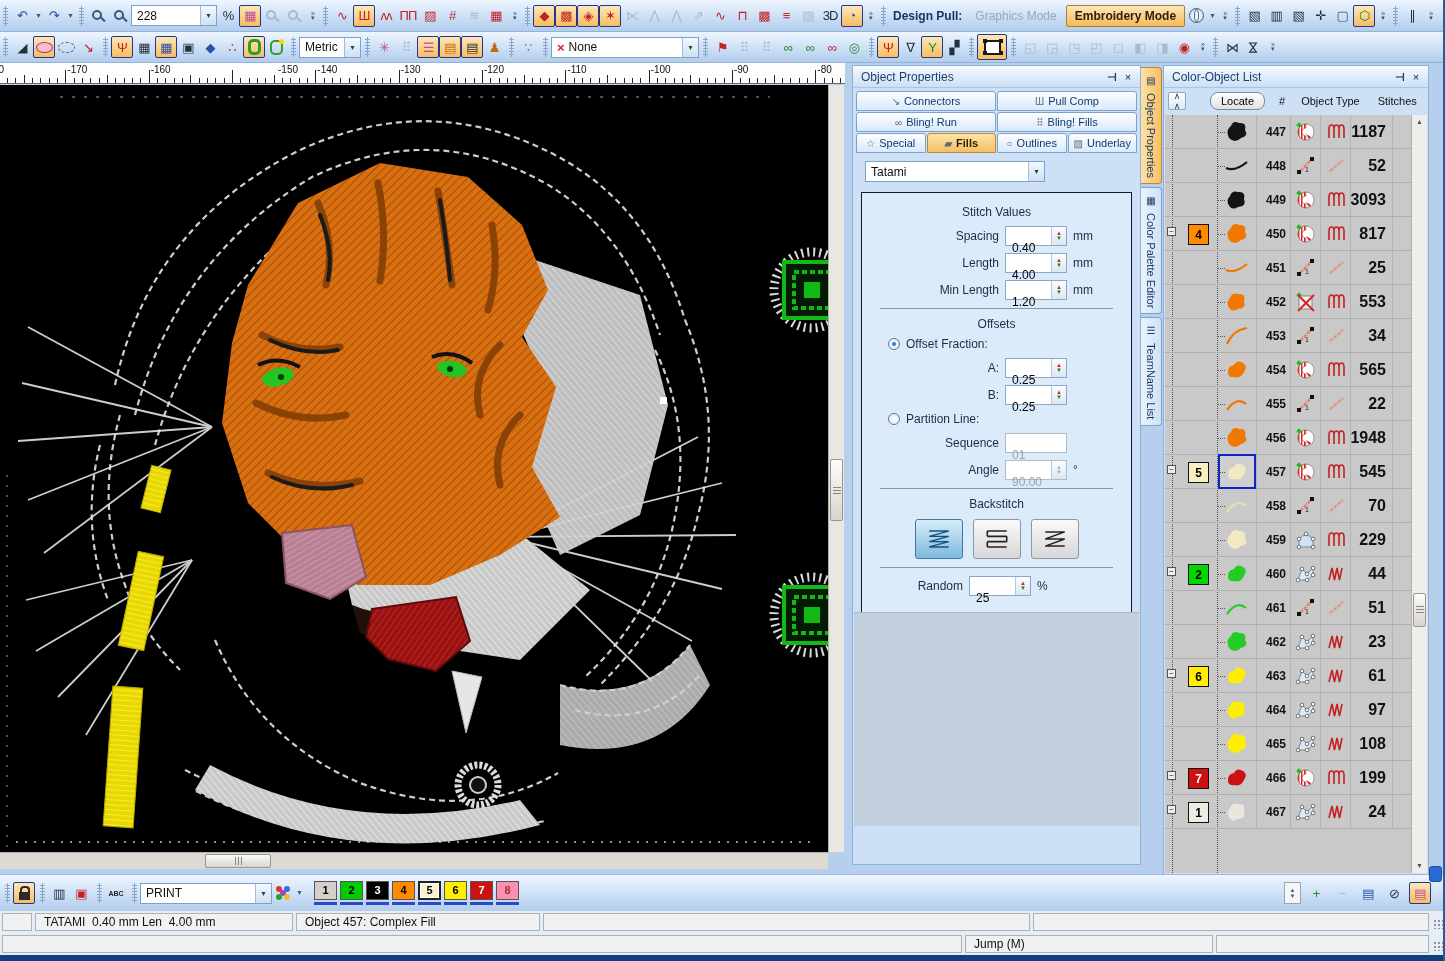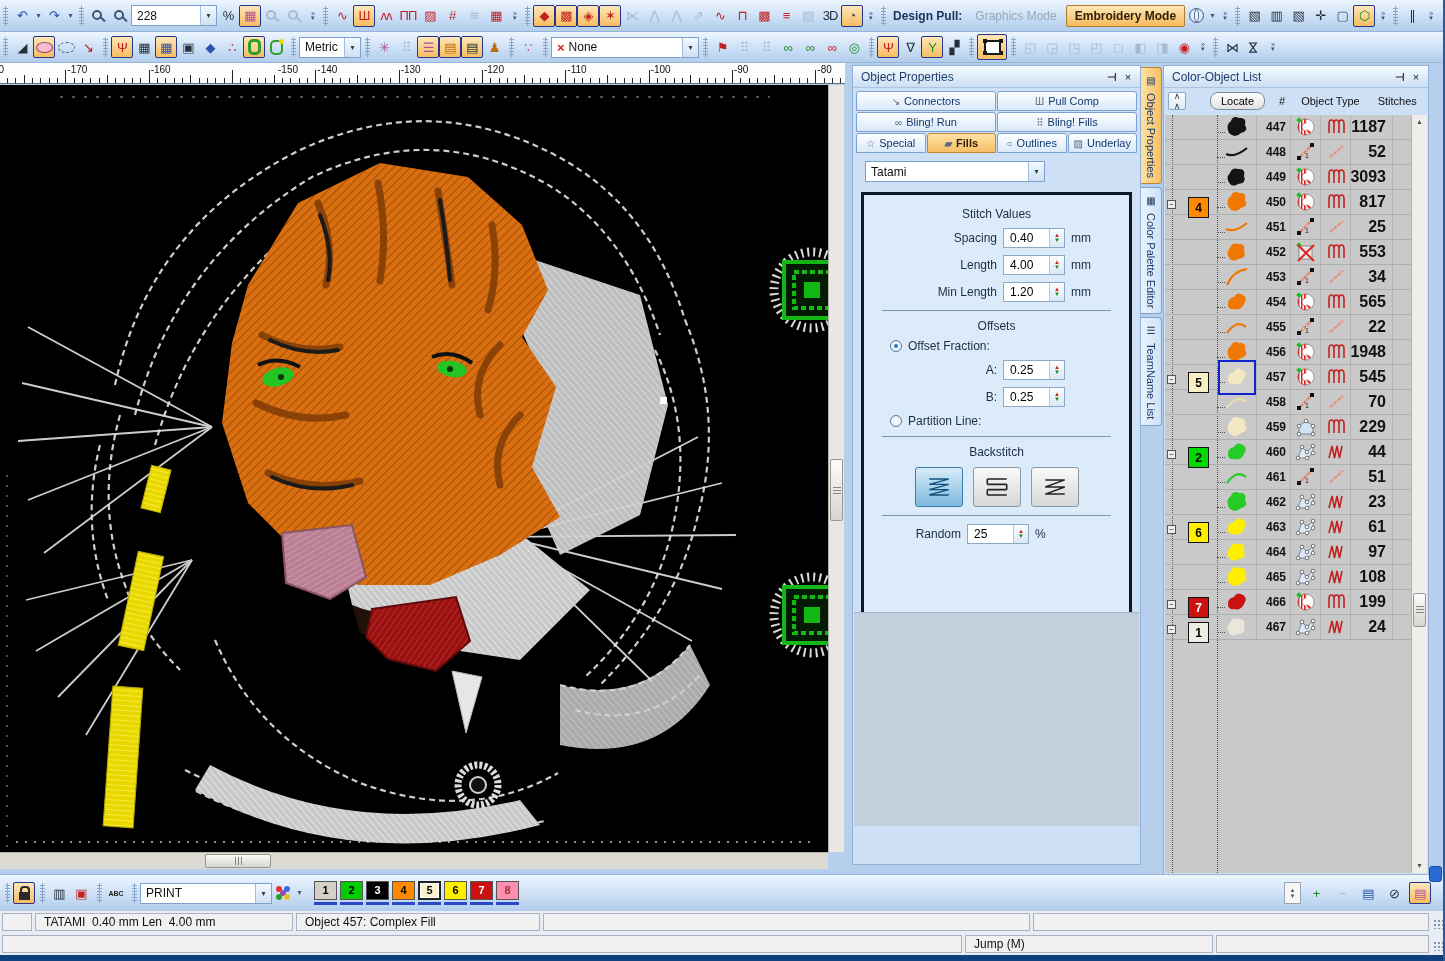--- a/index.html
+++ b/index.html
@@ -71,26 +71,26 @@
   .ptitle .ptext{flex:1}
   .pbtn{width:16px;height:16px;display:flex;align-items:center;justify-content:center;color:#223;font-size:11px}
   .pin{transform:rotate(90deg);font-weight:bold}
   #op-panel{left:852px;top:65px;width:289px;height:800px}
   #optabs{padding:3px 3px 0 3px}
   .optabrow{display:flex;gap:1px;margin-bottom:1px}
   .optab{flex:1;height:20px;border:1px solid #7ba2cf;border-radius:3px 3px 0 0;background:linear-gradient(#fdfeff,#d9e9fa);display:flex;align-items:center;justify-content:center;gap:4px;color:#123a6d;font-size:11px}
   .optab .tabico{font-size:10px;color:#5a6a7c}
   .optab.active{background:linear-gradient(#fde2a4,#f7bf66);border-color:#bd8833;color:#30200a;font-weight:bold}
   .fillcombo{width:180px;margin:8px 0 0 12px}
-  .opbox{margin:10px 8px 0 8px;height:528px;background:#dcebfa;border:3px solid #0f172a;padding-top:8px}
+  .opbox{margin:10px 8px 0 8px;height:528px;background:#dcebfa;border:1px solid #0f172a;padding-top:8px}
   .opheading{text-align:center;font-size:12px;color:#1c2c44;margin:4px 0 2px 0}
   .frow{display:flex;align-items:center;justify-content:flex-end;gap:6px;margin:7px 36px 7px 0;font-size:12px}
   .frow .flab{min-width:62px;text-align:right}
   .spin{width:62px;height:20px;border:1px solid #8aa8c8;background:#fff;display:flex}
-  .spin .sval{flex:1;padding:2px 0 0 6px;font-size:12px;color:#000}
+  .spin .sval{flex:1;padding:14px 0 0 6px;font-size:12px;color:#000}
   .spin .sbtns{width:15px;border-left:1px solid #b8c8d8;background:linear-gradient(#fbfdff,#dbe7f3);display:flex;flex-direction:column;align-items:center;justify-content:center;font-size:6px;line-height:5px}
   .spin .up{color:#c22}.spin .dn{color:#1a8a1a}
   .spin.dis{border-color:#b0bcc8}
   .spin.dis .sval{color:#9aa2aa}
   .spin.dis .up,.spin.dis .dn{color:#a8b2ba}
   .sunit{width:22px;text-align:left}
   .opline{border:none;border-top:1px solid #8096ac;margin:8px 18px}
   .radiorow{display:flex;align-items:center;gap:6px;margin:6px 0 2px 26px;font-size:12px}
   .radio{width:12px;height:12px;border:1px solid #5a7a9a;border-radius:50%;background:radial-gradient(#fff,#dce8f2);position:relative}
   .radio.on:after{content:"";position:absolute;inset:3px;border-radius:50%;background:#2a7ac2}
@@ -107,21 +107,21 @@
   .vtab.active{background:linear-gradient(90deg,#fde2a4,#f7c succeeds66)}
   .vtab.active{background:linear-gradient(90deg,#fde2a4,#f7bf66);border-color:#bd8833}
   .vtab .vico{font-size:10px;letter-spacing:0;writing-mode:horizontal-tb;margin:2px 0}
   
   #col-panel{left:1163px;top:65px;width:266px;height:811px;background:#cde0f5}
   .lhead{height:26px;display:flex;align-items:center;gap:6px;padding:0 4px;font-size:11px;color:#111}
   .chev{width:18px;height:18px;border:1px solid #8aa8c8;background:linear-gradient(#fff,#dce8f4);display:flex;align-items:center;justify-content:center;border-radius:2px;font-size:9px;color:#345}
   .locate{height:18px;padding:0 10px;border:1px solid #7a8a9a;border-radius:8px;background:linear-gradient(#fefefe,#e2e2e2);font-size:11px;font-family:inherit;margin-left:18px}
   .lbody{position:absolute;left:1px;right:17px;top:49px;bottom:2px;background:#c9c9c9;overflow:hidden}
   .spine{position:absolute;top:0;bottom:0;width:0;border-left:1px dotted #555}
-  .colrow{height:25px;display:flex;align-items:stretch;border-bottom:1px solid #aeaeae;position:relative}
+  .colrow{height:34px;display:flex;align-items:stretch;border-bottom:1px solid #aeaeae;position:relative}
   .cell{display:flex;align-items:center;justify-content:center;border-right:1px solid #b4b4b4}
   .c-tree{width:52px;position:relative;border-right:none}
   .minusbox{position:absolute;left:2px;top:10px;width:9px;height:9px;border:1px solid #555;background:#eee;font-size:8px;line-height:7px;text-align:center;color:#222}
   .gmark{position:absolute;left:23px;top:7px;width:21px;height:21px;border:1px solid #111;display:flex;align-items:center;justify-content:center;font-size:12px;font-weight:bold}
   .stub{position:absolute;left:52px;top:17px;width:8px;border-top:1px dotted #555}
   .c-thumb{width:40px;background:transparent}
   .c-thumb .tbox{width:34px;height:31px;display:flex;align-items:center;justify-content:center}
   .tbox.selthumb{outline:2px solid #1024cc;outline-offset:0;background:#cfcfcf}
   .c-num{width:34px;justify-content:flex-end;padding-right:4px;font-size:12px;font-weight:bold;color:#111}
   .c-type{width:30px}
@@ -705,20 +705,40 @@
               <span class="dn">▼</span>
             </span>
           </span>
           <span class="sunit"></span>
         </div>
       </div>
     <div class="radiorow">
       <span class="radio"></span>
       <span>Partition Line:</span>
     </div>
+    <div id="partition-rows">
+        <div class="frow">
+          <span class="flab">Sequence</span>
+          <span class="spin dis">
+            <span class="sval">01</span>
+          </span>
+          <span class="sunit"></span>
+        </div>
+        <div class="frow">
+          <span class="flab">Angle</span>
+          <span class="spin dis">
+            <span class="sval">90.00</span>
+            <span class="sbtns">
+              <span class="up">▲</span>
+              <span class="dn">▼</span>
+            </span>
+          </span>
+          <span class="sunit">°</span>
+        </div>
+      </div>
     <hr class="opline">
     <div class="opheading">Backstitch</div>
     <div class="bsrow">
       <button class="bsbtn sel">
         <svg width="36" height="30" viewBox="0 0 38 34">
             <path d="M8 8 H30 M8 14 H30 M8 20 H30 M8 26 H30 M30 8 L8 14 M30 14 L8 20 M30 20 L8 26" stroke="#14527e" stroke-width="1.6" fill="none"></path>
           </svg>
       </button>
       <button class="bsbtn">
         <svg width="36" height="30" viewBox="0 0 38 34">

